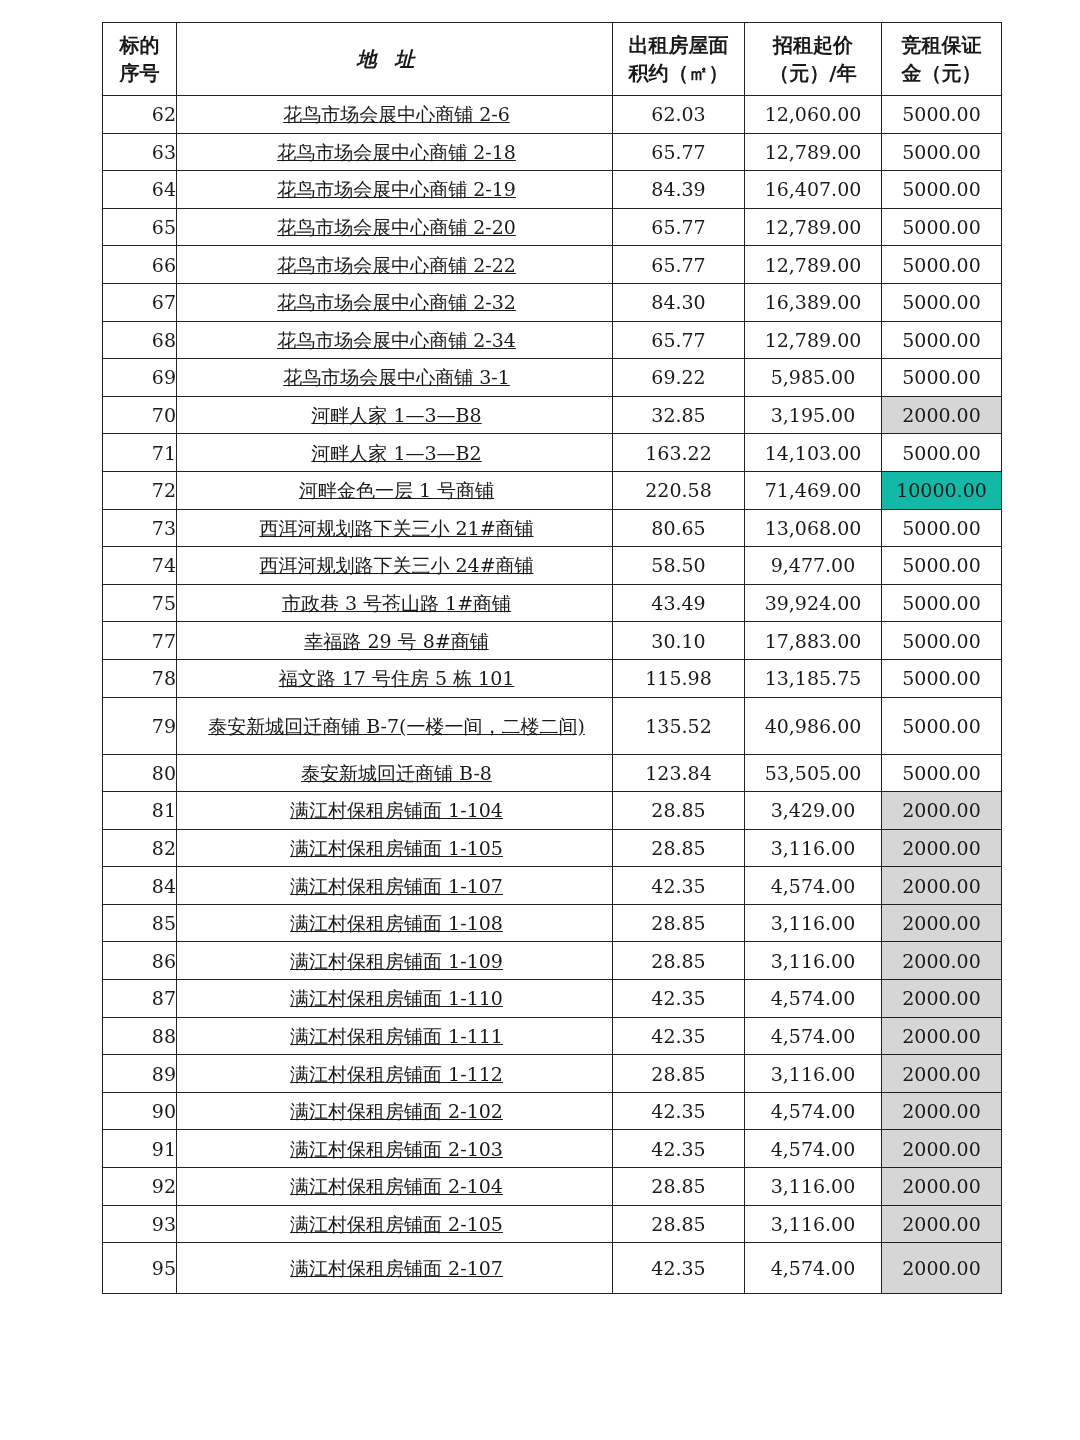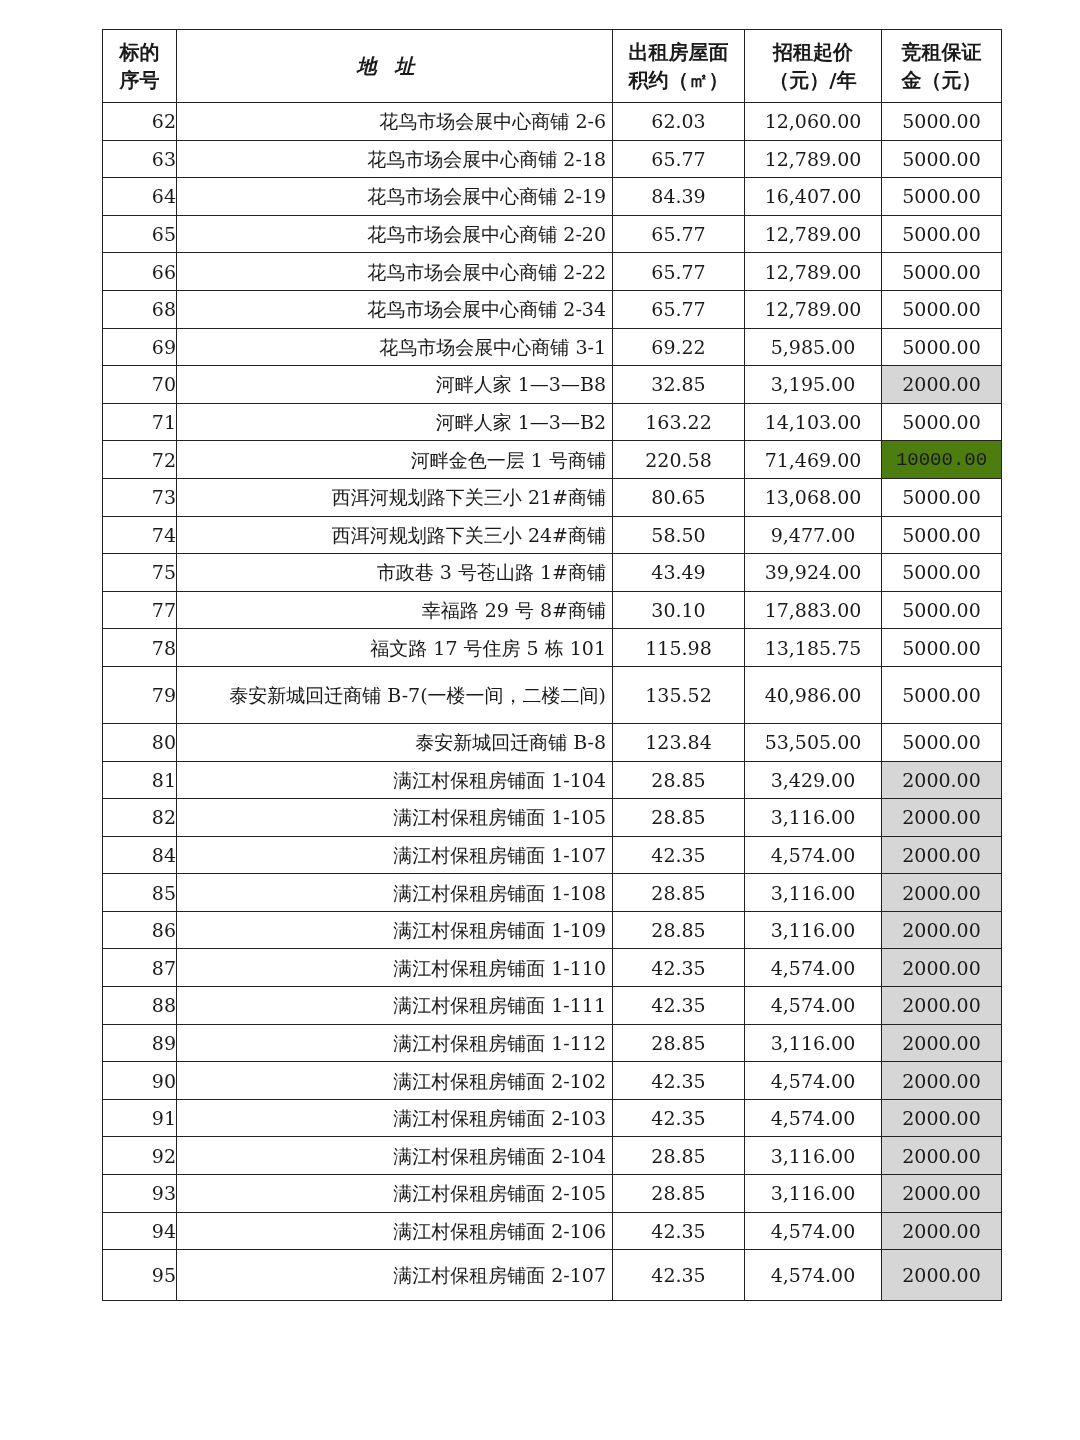--- a/index.html
+++ b/index.html
@@ -1,34 +1,34 @@
 <!DOCTYPE html>
 <html><head>
 <meta charset="utf-8">
 <style>
   html, body { margin: 0; padding: 0; background: #ffffff; }
   body { width: 1080px; height: 1440px; position: relative; font-family: "DejaVu Serif", "Liberation Serif", serif; color: #1a1a1a; }
   table.rent {
-    position: absolute; left: 102px; top: 29px;
+    position: absolute; left: 102px; top: 22px;
     width: 899px; border-collapse: collapse; table-layout: fixed;
   }
   table.rent th, table.rent td {
     border: 1.5px solid #222;
     font-weight: normal;
     padding: 0;
     vertical-align: middle;
   }
   table.rent th {
     height: 72px; font-size: 20px; line-height: 28px; text-align: center; font-weight: bold;
     font-family: "DejaVu Sans", "Liberation Sans", sans-serif;
   }
   table.rent th.addr { letter-spacing: 18px; font-style: italic; }
   table.rent td { height: 36.6px; font-size: 19px; }
   table.rent td.idx { text-align: right; }
-  table.rent td.addr { text-align: right; padding-left: 10px; padding-right: 6px; line-height: 26px; }
+  table.rent td.addr { text-align: center; padding-left: 10px; padding-right: 6px; line-height: 26px; text-decoration: underline; }
   table.rent td.area, table.rent td.price, table.rent td.dep { text-align: center; }
   table.rent td.dep.shaded { background: #d6d6d6; }
   table.rent tr.tall td { height: 56px; }
   table.rent tr.last td { height: 50px; }
 </style>
 </head>
 <body>
 
 <table class="rent">
   <colgroup>
@@ -77,20 +77,27 @@
         <td class="dep">5000.00</td>
       </tr>
       <tr>
         <td class="idx">66</td>
         <td class="addr">花鸟市场会展中心商铺 2-22</td>
         <td class="area">65.77</td>
         <td class="price">12,789.00</td>
         <td class="dep">5000.00</td>
       </tr>
       <tr>
+        <td class="idx">67</td>
+        <td class="addr">花鸟市场会展中心商铺 2-32</td>
+        <td class="area">84.30</td>
+        <td class="price">16,389.00</td>
+        <td class="dep">5000.00</td>
+      </tr>
+      <tr>
         <td class="idx">68</td>
         <td class="addr">花鸟市场会展中心商铺 2-34</td>
         <td class="area">65.77</td>
         <td class="price">12,789.00</td>
         <td class="dep">5000.00</td>
       </tr>
       <tr>
         <td class="idx">69</td>
         <td class="addr">花鸟市场会展中心商铺 3-1</td>
         <td class="area">69.22</td>
@@ -109,21 +116,21 @@
         <td class="addr">河畔人家 1—3—B2</td>
         <td class="area">163.22</td>
         <td class="price">14,103.00</td>
         <td class="dep">5000.00</td>
       </tr>
       <tr>
         <td class="idx">72</td>
         <td class="addr">河畔金色一层 1 号商铺</td>
         <td class="area">220.58</td>
         <td class="price">71,469.00</td>
-        <td class="dep shaded" style="background: #4d7c0f; font-family: Liberation Mono, monospace;">10000.00</td>
+        <td class="dep shaded" style="background: #14b8a6;">10000.00</td>
       </tr>
       <tr>
         <td class="idx">73</td>
         <td class="addr">西洱河规划路下关三小 21#商铺</td>
         <td class="area">80.65</td>
         <td class="price">13,068.00</td>
         <td class="dep">5000.00</td>
       </tr>
       <tr>
         <td class="idx">74</td>
@@ -244,27 +251,20 @@
         <td class="price">3,116.00</td>
         <td class="dep shaded" style="background: rgb(214, 214, 214);">2000.00</td>
       </tr>
       <tr>
         <td class="idx">93</td>
         <td class="addr">满江村保租房铺面 2-105</td>
         <td class="area">28.85</td>
         <td class="price">3,116.00</td>
         <td class="dep shaded" style="background: rgb(214, 214, 214);">2000.00</td>
       </tr>
-      <tr>
-        <td class="idx">94</td>
-        <td class="addr">满江村保租房铺面 2-106</td>
-        <td class="area">42.35</td>
-        <td class="price">4,574.00</td>
-        <td class="dep shaded" style="background: rgb(214, 214, 214);">2000.00</td>
-      </tr>
       <tr class="last">
         <td class="idx">95</td>
         <td class="addr">满江村保租房铺面 2-107</td>
         <td class="area">42.35</td>
         <td class="price">4,574.00</td>
         <td class="dep shaded" style="background: rgb(214, 214, 214);">2000.00</td>
       </tr>
     </tbody>
 </table>
 

